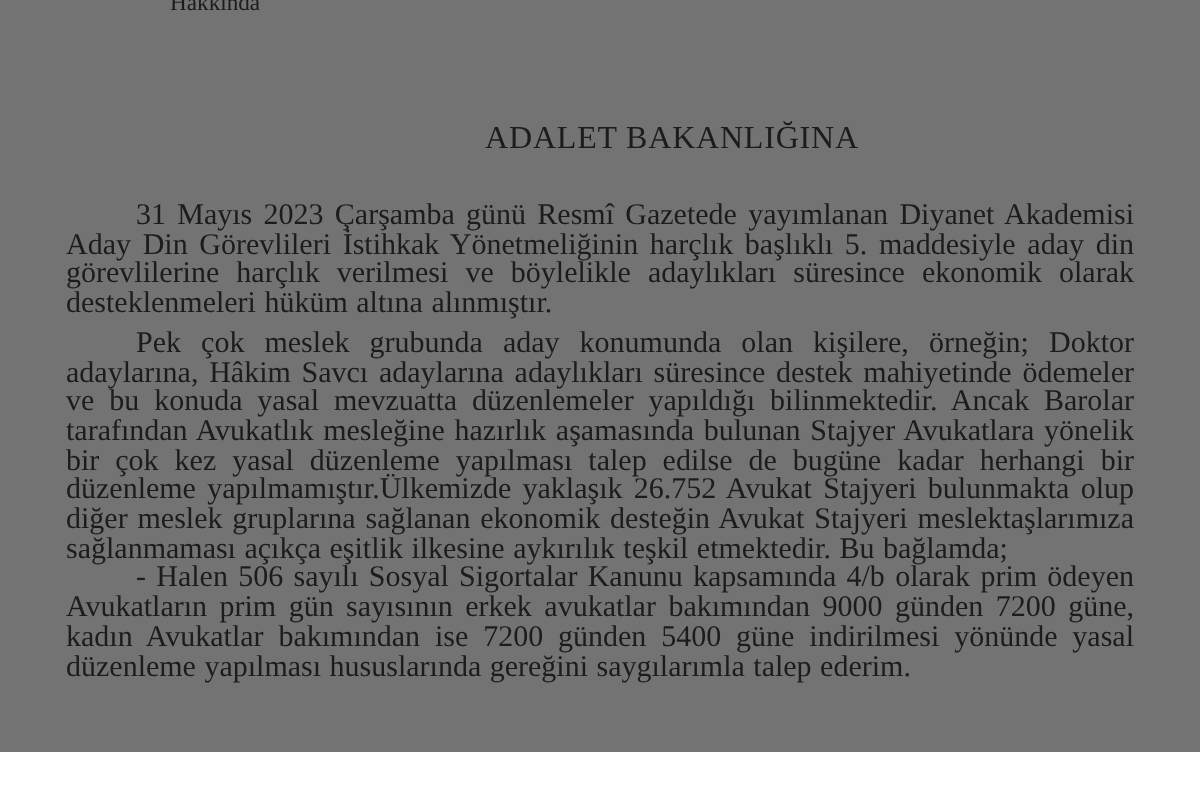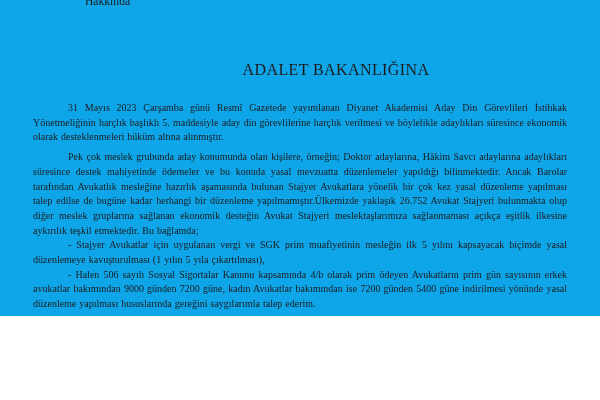--- a/index.html
+++ b/index.html
@@ -3,22 +3,22 @@
 <meta charset="utf-8">
 <style>
   html, body {
     margin: 0;
     padding: 0;
     background: #ffffff;
   }
   .page {
     position: relative;
     width: 600px;
-    height: 316px;
-    background: #0ea5e9;
+    height: 376px;
+    background: #737373;
     overflow: hidden;
     font-family: "Liberation Serif", "DejaVu Serif", serif;
     color: #1c1c1c;
   }
   .subject-fragment {
     position: absolute;
     left: 85px;
     top: -5px;             
     font-size: 11.6px;
     line-height: 13px;
@@ -34,21 +34,21 @@
     letter-spacing: 0.4px;
     font-weight: normal;
     margin: 0;
     padding-left: 36px;
   }
   .doc-body {
     position: absolute;
     left: 33px;
     top: 101px;
     width: 534px;
-    font-size: 10px;
+    font-size: 15px;
     line-height: 14.7px;
     text-align: justify;
   }
   .doc-body p {
     margin: 0;
     text-indent: 35px;
     word-spacing: 0.5px;
   }
   .doc-body p.para-intro {
     margin-bottom: 5px;
@@ -59,17 +59,16 @@
 
 <div class="page">
 
   <div class="subject-fragment">Hakkında</div>
 
   <h1 class="doc-title">ADALET BAKANLIĞINA</h1>
 
   <div class="doc-body">
     <p class="para-intro">31 Mayıs 2023 Çarşamba günü Resmî Gazetede yayımlanan Diyanet Akademisi Aday Din Görevlileri İstihkak Yönetmeliğinin harçlık başlıklı 5. maddesiyle aday din görevlilerine harçlık verilmesi ve böylelikle adaylıkları süresince ekonomik olarak desteklenmeleri hüküm altına alınmıştır.</p>
     <p>Pek çok meslek grubunda aday konumunda olan kişilere, örneğin; Doktor adaylarına, Hâkim Savcı adaylarına adaylıkları süresince destek mahiyetinde ödemeler ve bu konuda yasal mevzuatta düzenlemeler yapıldığı bilinmektedir. Ancak Barolar tarafından Avukatlık mesleğine hazırlık aşamasında bulunan Stajyer Avukatlara yönelik bir çok kez yasal düzenleme yapılması talep edilse de bugüne kadar herhangi bir düzenleme yapılmamıştır.Ülkemizde yaklaşık 26.752 Avukat Stajyeri bulunmakta olup diğer meslek gruplarına sağlanan ekonomik desteğin Avukat Stajyeri meslektaşlarımıza sağlanmaması açıkça eşitlik ilkesine aykırılık teşkil etmektedir. Bu bağlamda;</p>
-    <p>- Stajyer Avukatlar için uygulanan vergi ve SGK prim muafiyetinin mesleğin ilk 5 yılını kapsayacak biçimde yasal düzenlemeye kavuşturulması (1 yılın 5 yıla çıkartılması),</p>
     <p>- Halen 506 sayılı Sosyal Sigortalar Kanunu kapsamında 4/b olarak prim ödeyen Avukatların prim gün sayısının erkek avukatlar bakımından 9000 günden 7200 güne, kadın Avukatlar bakımından ise 7200 günden 5400 güne indirilmesi yönünde yasal düzenleme yapılması hususlarında gereğini saygılarımla talep ederim.</p>
   </div>
 
 </div>
 
 </body></html>

